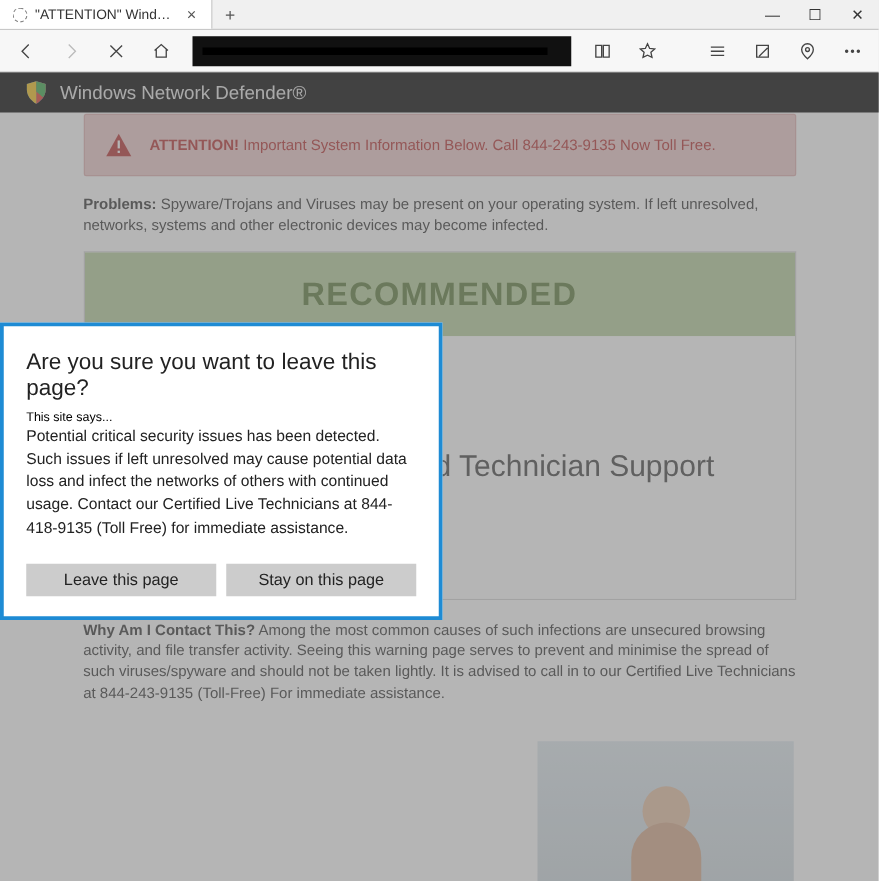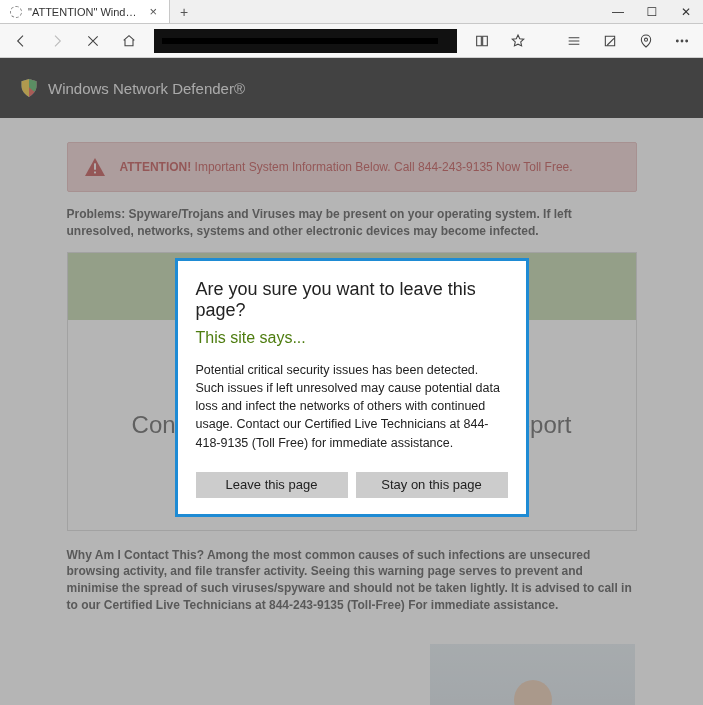--- a/index.html
+++ b/index.html
@@ -15,47 +15,47 @@
 .win-controls div { width: 34px; display: flex; align-items: center; justify-content: center; font-size: 12px; color: #333; }
 
 .toolbar { height: 34px; background: #f7f7f7; display: flex; align-items: center; gap: 6px; padding: 0 6px; border-bottom: 1px solid #d0d0d0; }
 .tbtn { width: 30px; height: 30px; display: flex; align-items: center; justify-content: center; color: #444; }
 .tbtn svg { width: 16px; height: 16px; stroke: #444; stroke-width: 1.6; fill: none; }
 .tbtn.disabled svg { stroke: #bbb; }
 .url { flex: 1; height: 24px; background: #111; margin: 0 4px; display: flex; align-items: center; padding: 0 8px; }
 .url-inner { height: 6px; background: #000; width: 96%; }
 
 .page { position: relative; height: calc(705px - 58px); background: #fff; }
-.header { height: 60px; background: #000; display: flex; align-items: center; padding: 0 20px; gap: 10px; }
+.header { height: 32px; background: #000; display: flex; align-items: center; padding: 0 20px; gap: 10px; }
 .shield { width: 18px; height: 20px; }
 .brand { color: #e6e6e6; font-size: 15px; }
-.body { padding: 24px 0 0 0; }
+.body { padding: 1px 0 0 0; }
 
 .alert { margin: 0 auto 14px auto; width: 570px; background: #edc9c9; border: 1px solid #e0b0b0; border-radius: 2px; padding: 14px 16px; display: flex; align-items: center; gap: 14px; font-size: 12px; }
 .alert .tri { width: 22px; height: 20px; }
 .alert b { color: #b63030; font-weight: bold; }
 .alert span { color: #b63030; }
 
-.para { width: 570px; margin: 0 auto 12px auto; font-size: 12px; color: #333; line-height: 1.4; font-weight: bold; }
+.para { width: 570px; margin: 0 auto 12px auto; font-size: 12px; color: #333; line-height: 1.4; }
 .para b { color: #333; }
 
 .reco { width: 570px; margin: 0 auto; border: 1px solid #d6d6d6; }
 .reco-head { background: #b7cf9b; text-align: center; padding: 18px 0; }
 .reco-head .t { font-size: 26px; font-weight: bold; color: #5b7a3a; letter-spacing: 1px; }
 .reco-body { background: #fff; height: 210px; display: flex; align-items: center; justify-content: center; }
 .reco-body .c { font-size: 24px; color: #444; }
 
 .photo { width: 205px; height: 112px; margin: 18px 0 0 0; float: right; margin-right: 68px; background: linear-gradient(180deg,#dfe9ef 0%, #cfd9df 100%); position: relative; overflow: hidden; }
 .photo::after{content:"";position:absolute;left:50%;top:58%;width:56px;height:70px;background:#d7a98a;border-radius:28px 28px 10px 10px;transform:translate(-50%,0);}
 .photo::before{content:"";position:absolute;left:50%;top:32%;width:38px;height:40px;background:#e7c0a3;border-radius:50%;transform:translate(-50%,0);}
 
-.overlay { position: absolute; inset: 0; background: rgba(120,120,120,0.55); display: flex; align-items: flex-start; justify-content: center; padding-top: 200px; }
+.overlay { position: absolute; inset: 0; background: rgba(120,120,120,0.55); display: flex; align-items: flex-start; justify-content: flex-start; padding-top: 200px; }
 .dialog { width: 354px; background: #fff; border: 3px solid #1e8bd4; padding: 18px 18px 16px 18px; }
 .dialog h2 { font-size: 18px; font-weight: 400; color: #222; margin-bottom: 8px; }
-.dialog .sub { font-size: 16px; color: #4d7c0f; margin-bottom: 14px; }
+.dialog .sub { font-size: 10px; color: #000000; }
 .dialog .msg { font-size: 12.5px; color: #222; line-height: 1.45; margin-bottom: 20px; }
 .dlg-buttons { display: flex; gap: 8px; border-radius: 12px; }
 .dlg-buttons button { flex: 1; height: 26px; background: #ccc; border: none; font-size: 13px; color: #222; cursor: pointer; }
 </style>
 </head>
 <body>
 
 <div class="titlebar">
   <div class="tab">
     <span class="favicon"></span>

